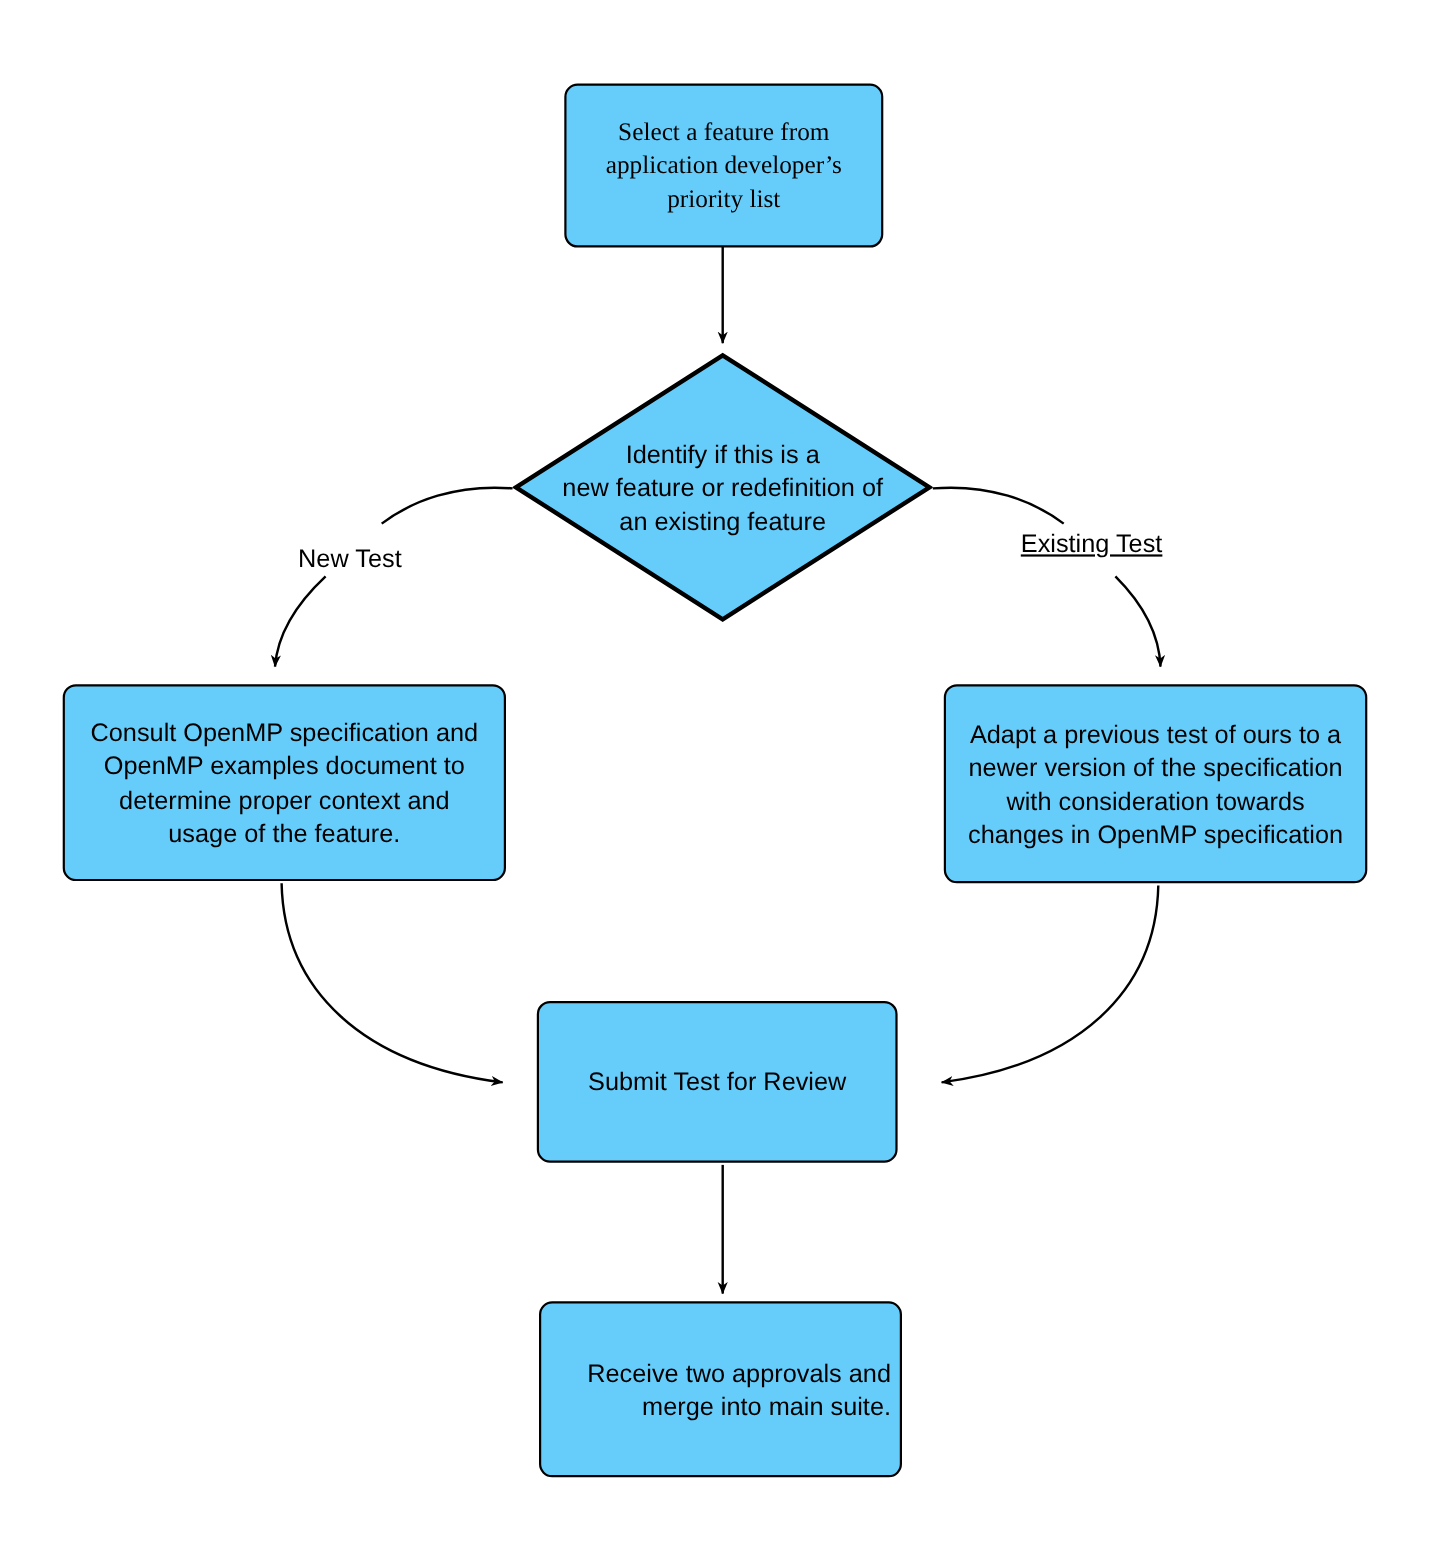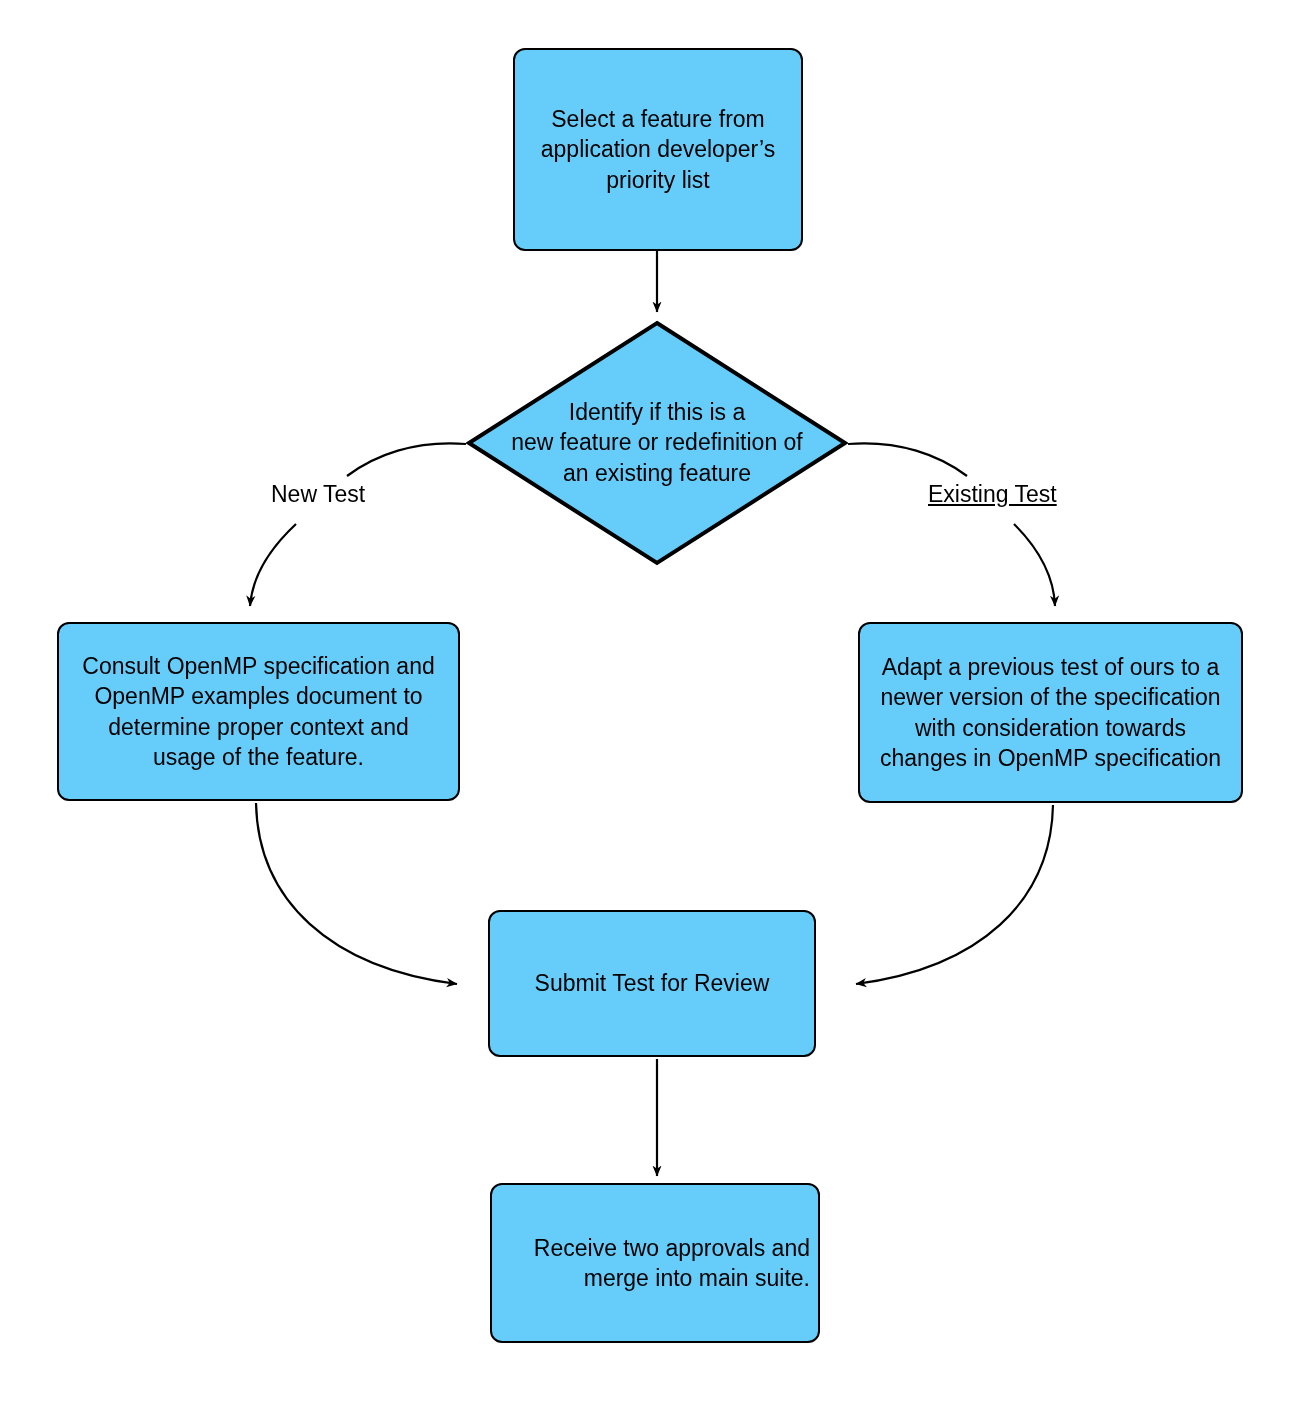--- a/index.html
+++ b/index.html
@@ -41,21 +41,21 @@
     line-height: 1.32;
     z-index: 3;
   }
   .node-text {
     display: block;
     width: 100%;
     padding: 0 8px;
     white-space: pre-line;
   }
   
-  #node-select   { left: 513px; top: 48px;   width: 290px; height: 203px; }
+  #node-select   { left: 513px; top: 76px;   width: 290px; height: 149px; font-family: Liberation Serif, serif; }
   #node-consult  { left: 57px;  top: 622px;  width: 403px; height: 179px; }
   #node-adapt    { left: 858px; top: 622px;  width: 385px; height: 181px; }
   #node-submit   { left: 473px; top: 910px;  width: 328px; height: 147px; margin-left: 15px; }
   #node-receive  { left: 490px; top: 1183px; width: 330px; height: 160px; text-align: right; }
 
   
   #node-decision {
     position: absolute;
     left: 466px;
     top: 320px;
@@ -89,21 +89,21 @@
     position: absolute;
     color: #000000;
     font-family: "Liberation Sans", sans-serif;
     font-size: 23px;
     line-height: 1;
     white-space: nowrap;
     background: #ffffff;
     padding: 2px 6px;
     z-index: 4;
   }
-  #label-new-test      { left: 265px; top: 481px; }
+  #label-new-test      { left: 265px; top: 494px; }
   #label-existing-test { left: 922px; top: 481px; text-decoration: underline; }
 </style>
 </head>
 <body>
 
 <div id="canvas">
 
   <svg id="edges" viewBox="0 0 1300 1402" xmlns="http://www.w3.org/2000/svg">
     <defs>
       <marker id="arrowhead" markerWidth="13" markerHeight="13" refX="10.5" refY="5" orient="auto" markerUnits="userSpaceOnUse">

